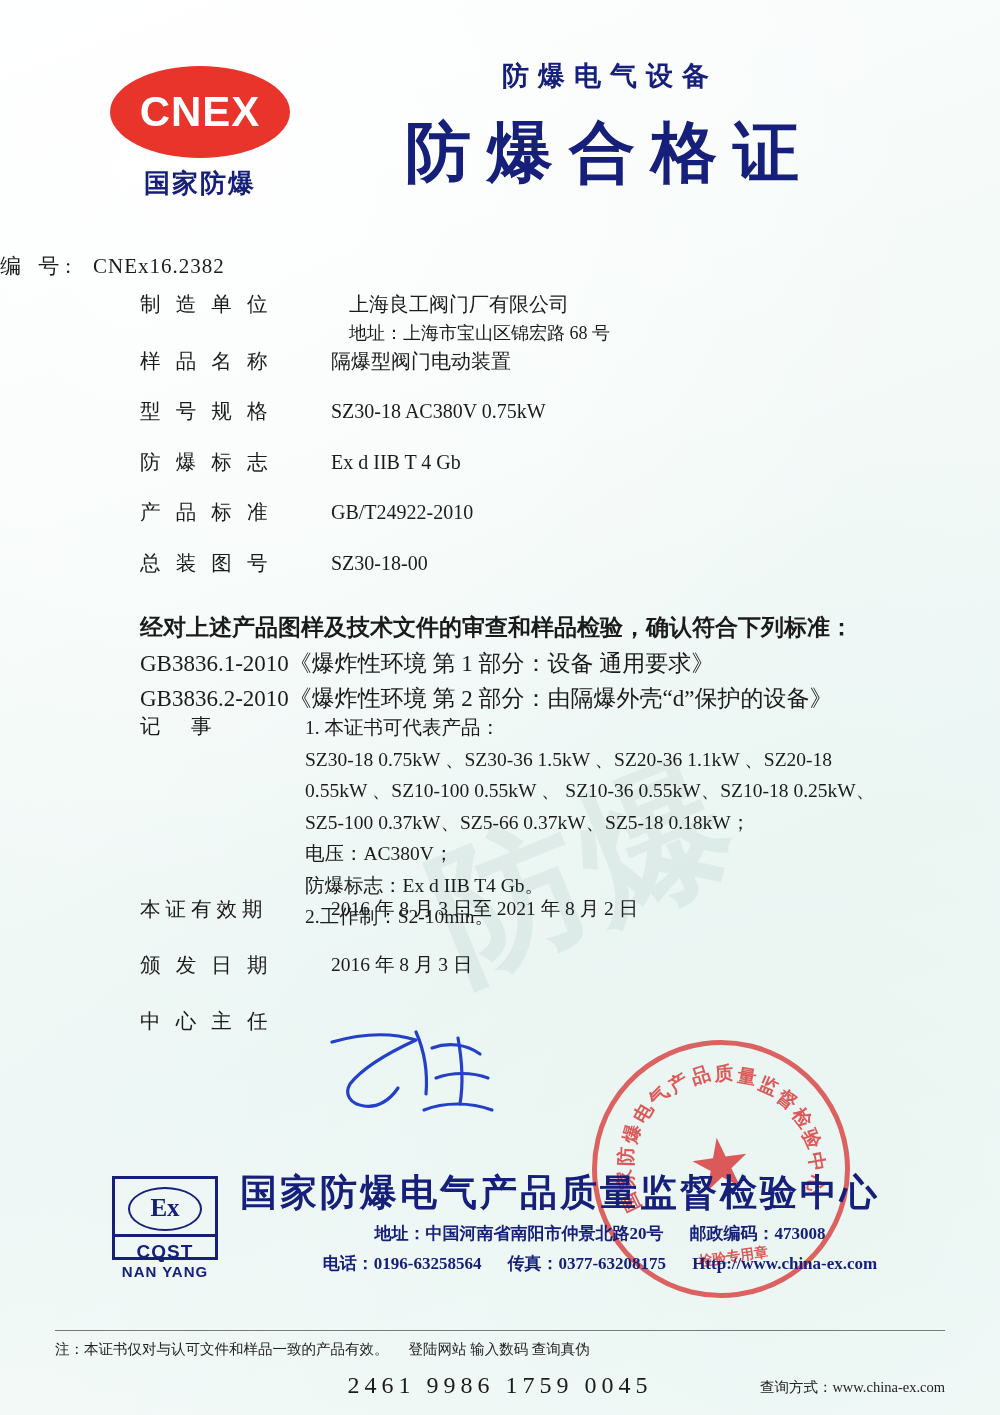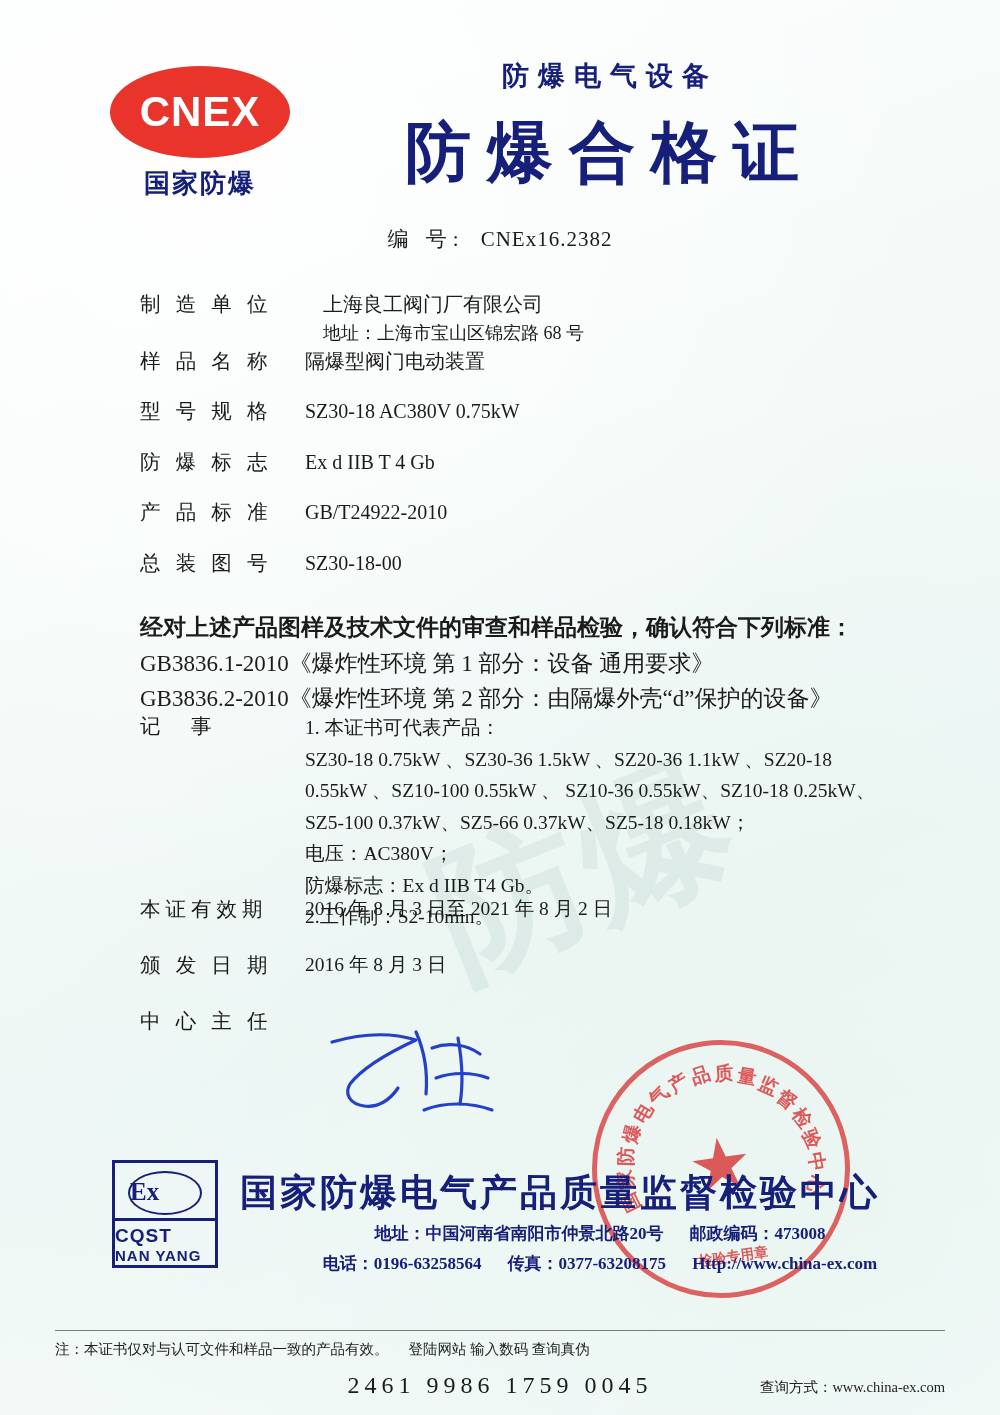--- a/index.html
+++ b/index.html
@@ -89,24 +89,23 @@
   #title-main {
     margin-top: 14px;
     color: #16207a;
     font-size: 66px;
     font-weight: bold;
     letter-spacing: 16px;
     font-family: "Liberation Sans", sans-serif;
   }
   #cert-no {
     position: absolute;
-    top: 225px;
+    top: 252px;
     left: 0;
     width: 1000px;
-    text-align: center;
     font-size: 21px;
     letter-spacing: 1px;
   }
   #cert-no .lbl { letter-spacing: 6px; }
   #cert-no .val { margin-left: 16px; }
 
   
   #fields {
     position: absolute;
     top: 290px;
@@ -122,20 +121,21 @@
     width: 165px;
     flex: 0 0 165px;
     font-size: 20.5px;
     letter-spacing: 5px;
     white-space: nowrap;
   }
   .row .value {
     flex: 1;
     font-size: 20px;
     line-height: 1.42;
+    margin-left: 26px;
   }
   .row.tight { margin-bottom: 0; gap: 18px; }
   .sub-addr {
     font-size: 18px;
     margin-top: 3px;
   }
   .gap-18 { height: 18px; }
 
   
   #standards {
@@ -250,25 +250,25 @@
   
   #footer-org {
     position: absolute;
     left: 0;
     top: 1160px;
     width: 1000px;
   }
   #ex-badge {
     position: absolute;
     left: 112px;
-    top: 0;
+    top: 16px;
     width: 106px;
-    height: 108px;
+    height: 84px;
     border: 3px solid #16207a;
-    text-align: left;
+    text-align: center;
     box-sizing: border-box;
   }
   #ex-badge .ex-oval {
     margin: 8px auto 2px auto;
     width: 70px;
     height: 40px;
     border: 2.5px solid #16207a;
     border-radius: 50%;
     color: #16207a;
     font-size: 25px;

